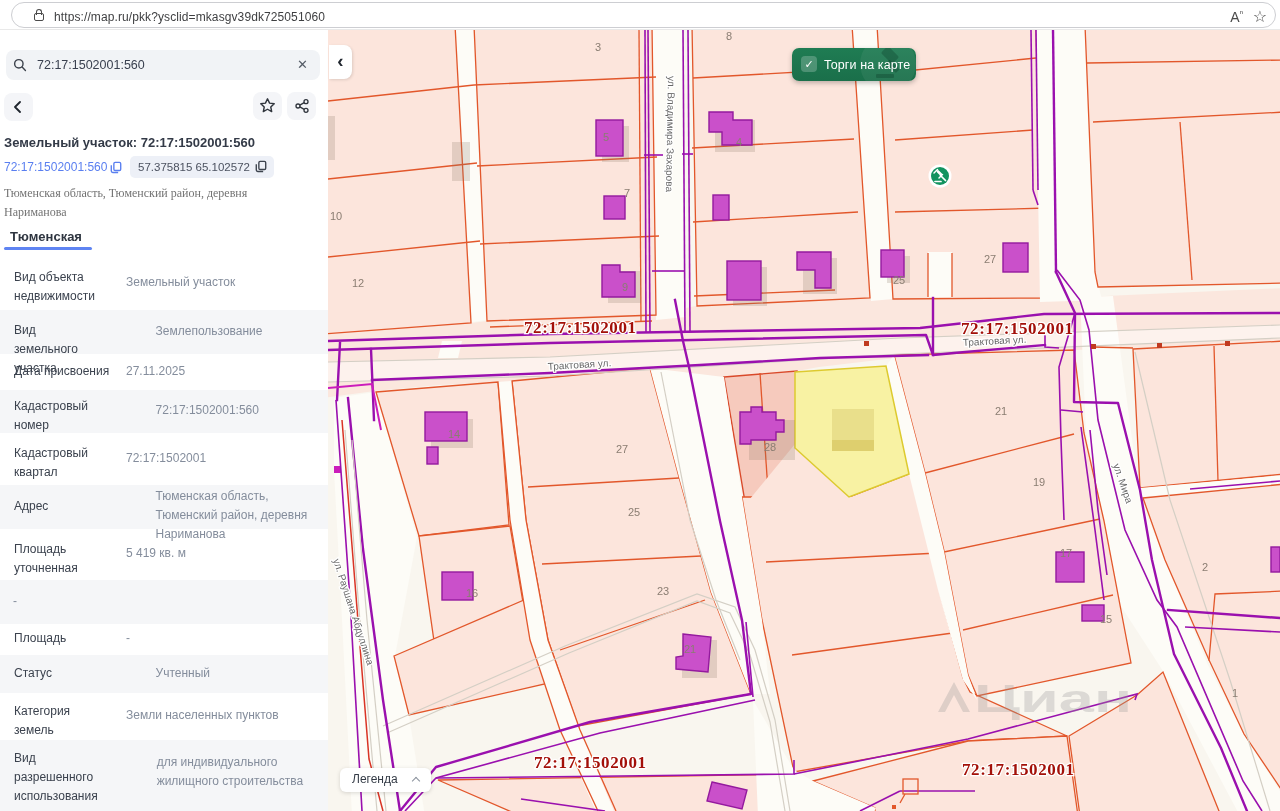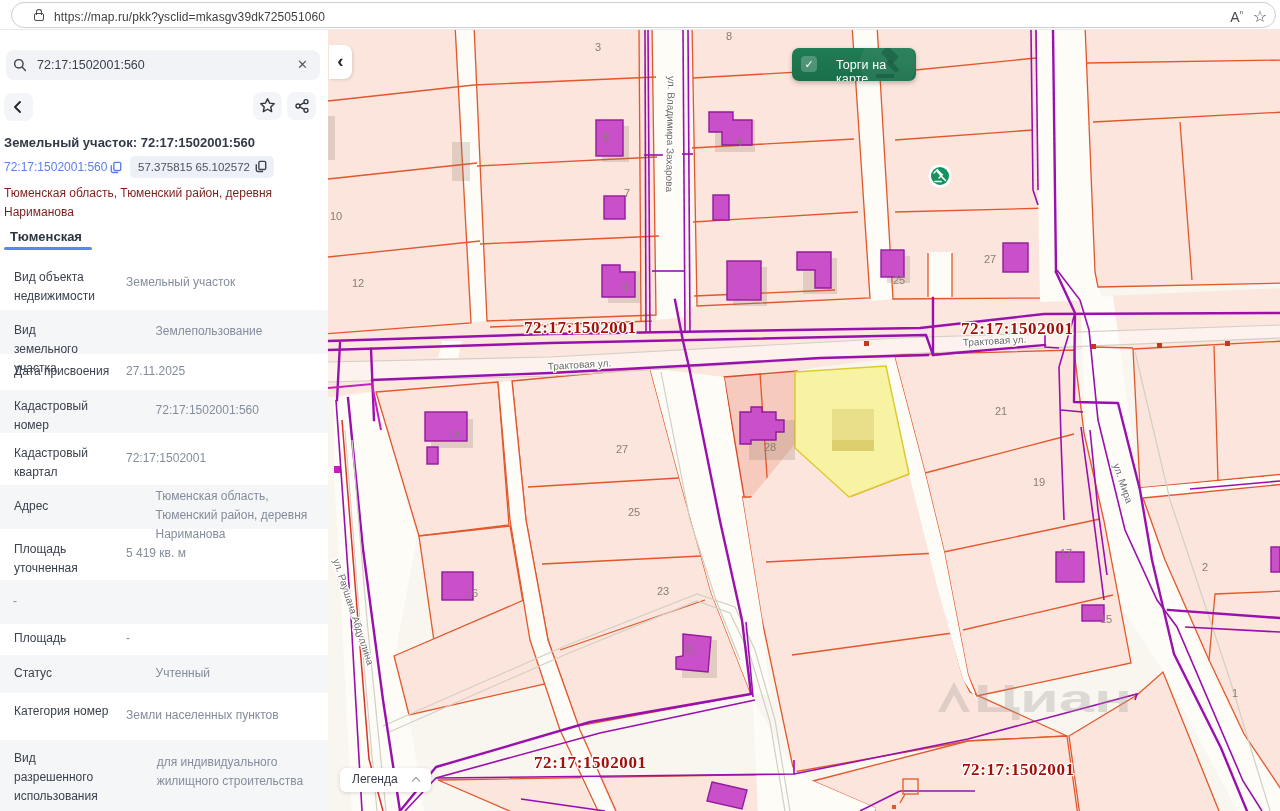--- a/index.html
+++ b/index.html
@@ -18,41 +18,41 @@
   
   .sidebar { position:absolute; left:0; top:30px; width:328px; height:781px; background:#fff; z-index:40; }
   .searchbox { position:absolute; left:6px; top:20px; width:314px; height:30px; background:#f1f3f6; border-radius:8px; }
   .searchtext { position:absolute; left:31px; top:8px; font-size:12.5px; color:#3a4150; }
   .sx { position:absolute; right:12px; top:7px; font-size:13px; color:#545b66; }
   .btn-sq { position:absolute; width:29px; height:28px; background:#f4f5f8; border-radius:8px; }
   .title { position:absolute; left:4px; top:105px; font-size:13px; font-weight:600; color:#333a47; letter-spacing:0px;}
   .cadlink { position:absolute; left:4px; top:130px; font-size:12px; color:#5a7ff0; }
   .chip { position:absolute; left:130px; top:126px; width:144px; height:22px; background:#edf0f7; border-radius:5px;
     font-size:11.5px; color:#4c5260; padding:5px 0 0 8px; }
-  .addr { position:absolute; left:4px; top:154px; width:322px; font-size:12px; line-height:19px; color:#7f1d1d; }
+  .addr { position:absolute; left:4px; top:154px; width:322px; font-size:12px; line-height:19px; color:#737373;font-family:Liberation Serif, serif; }
   .tab { position:absolute; left:10px; top:199px; font-size:13px; font-weight:700; color:#2e3540; }
   .tabline { position:absolute; left:4px; top:217px; width:88px; height:2.5px; background:#5f84f2; border-radius:2px;}
   .tbl { position:absolute; left:0; top:227px; width:328px; }
   .row { position:relative; width:328px; display:flex; }
   .row.g { background:#f5f6f8;gap:44px; }
   .lab { width:113px; padding:11px 2px 11px 14px; font-size:12px; line-height:19px; color:#3b424e; }
   .val { width:215px; padding:11px 4px 11px 13px; font-size:12px; line-height:19px; color:#848d9c; }
   
   .map { position:absolute; left:328px; top:30px; width:952px; height:781px; background:#f9f6ef; }
   .collapse { position:absolute; left:329px; top:45px; width:23px; height:34px; background:#fff;
     border-radius:0 8px 8px 0; z-index:45; box-shadow:1px 1px 3px rgba(0,0,0,0.12);
     color:#20262e; font-size:19px; font-weight:600; text-align:center; line-height:32px;}
   .gbtn { position:absolute; left:792px; top:48px; width:124px; height:33px; border-radius:7px;
     background:linear-gradient(180deg,#1f7c53 0%, #1a6f4a 100%); z-index:30;
     box-shadow:0 2px 5px rgba(0,0,0,0.25); overflow:hidden;}
   .gbtn .blob { position:absolute; left:68px; top:-12px; width:56px; height:56px; border-radius:50%;
     background:rgba(255,255,255,0.06); }
   .gbtn .chk { position:absolute; left:9px; top:8px; width:16px; height:16px; border-radius:4px;
     background:rgba(255,255,255,0.22); color:#fff; font-size:11px; text-align:center; line-height:16px; }
-  .gbtn .txt { position:absolute; left:32px; top:10px; font-size:12.5px; color:#fff; font-weight:500; letter-spacing:0.1px;margin-left:12px;}
+  .gbtn .txt { position:absolute; left:32px; top:10px; font-size:12.5px; color:#fff; font-weight:500; letter-spacing:0.1px;}
   .legend { position:absolute; left:340px; top:768px; width:91px; height:24px; background:#fff; border-radius:6px;
     z-index:30; box-shadow:0 1px 4px rgba(0,0,0,0.15); font-size:12px; color:#343b46; }
   .legend span { position:absolute; left:12px; top:4px; }
   .legend .chev { position:absolute; left:73px; top:10px; width:6px; height:6px; border-left:1.5px solid #8a919c;
     border-top:1.5px solid #8a919c; transform:rotate(45deg); }
 </style>
 </head>
 <body>
 
 <div class="map"></div>
@@ -380,21 +380,21 @@
       </div>
     <div class="row" style="height:31px">
         <div class="lab" style="padding-top:5px">Площадь</div>
         <div class="val" style="padding-top:5px">-</div>
       </div>
     <div class="row g" style="height:38px">
         <div class="lab" style="padding-top:9px">Статус</div>
         <div class="val" style="padding-top:9px">Учтенный</div>
       </div>
     <div class="row" style="height:47px">
-        <div class="lab" style="padding-top:9px">Категория номер</div>
+        <div class="lab" style="padding-top:9px">Категория земель</div>
         <div class="val" style="padding-top:13px">Земли населенных пунктов</div>
       </div>
     <div class="row g" style="height:74px">
         <div class="lab" style="padding-top:9px">Вид разрешенного использования</div>
         <div class="val" style="padding-top:13px">для индивидуального<br>жилищного строительства</div>
       </div>
   </div>
 </div>
 
 <div class="chrome">

